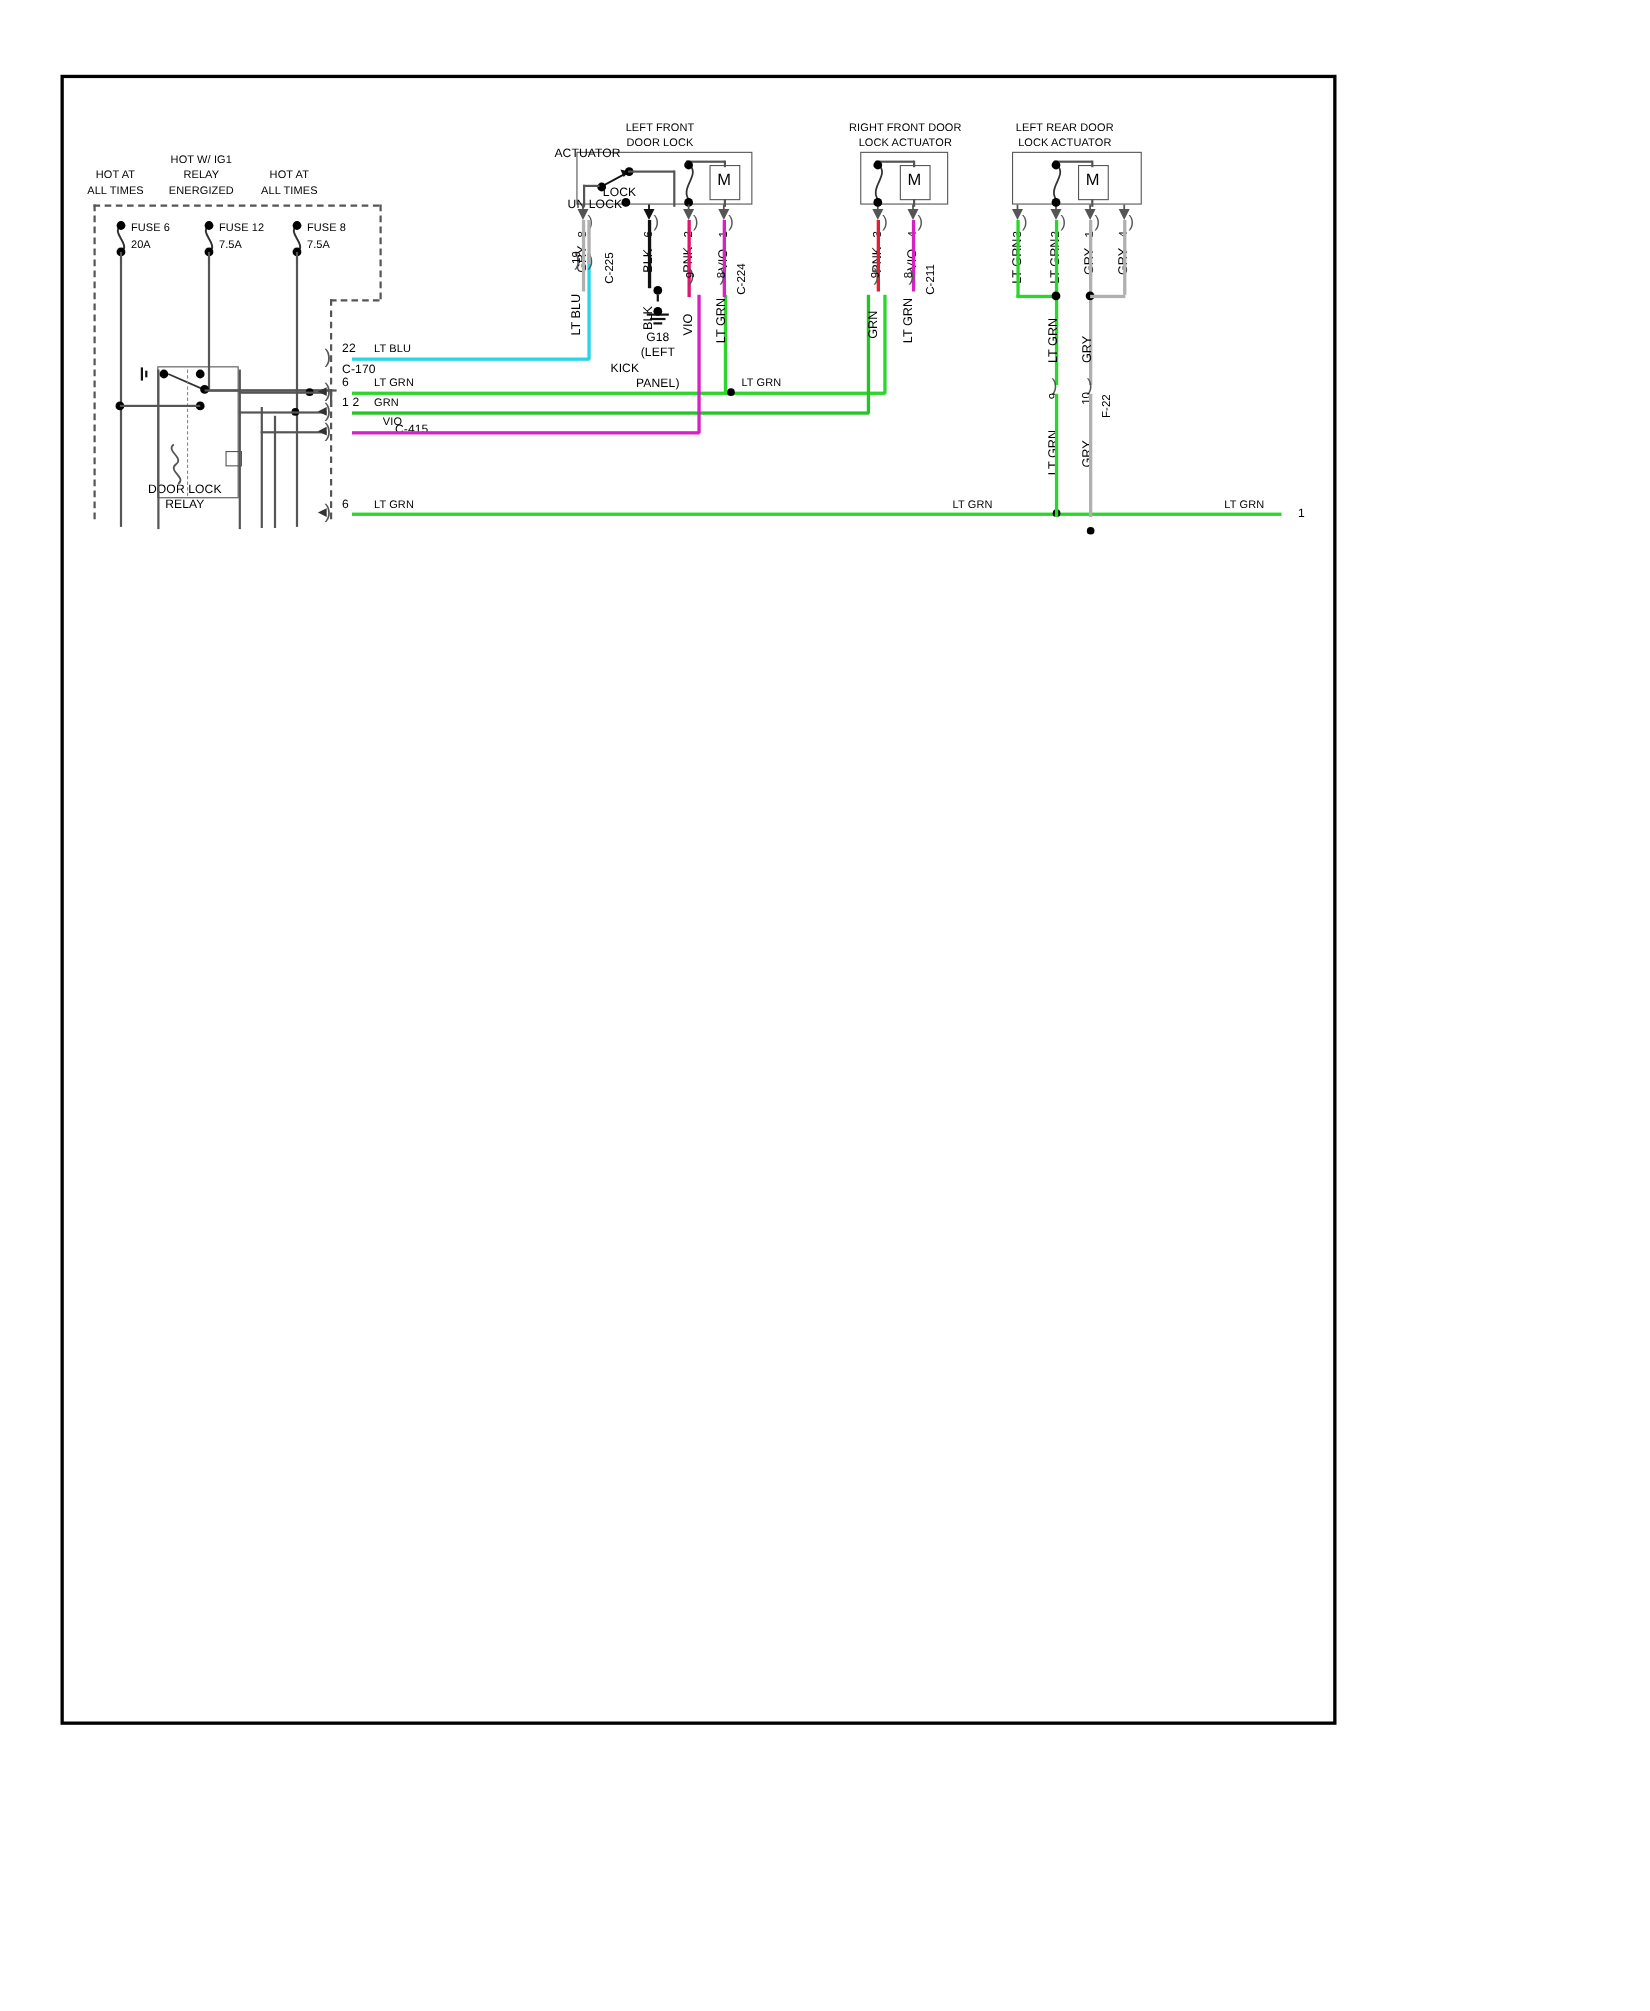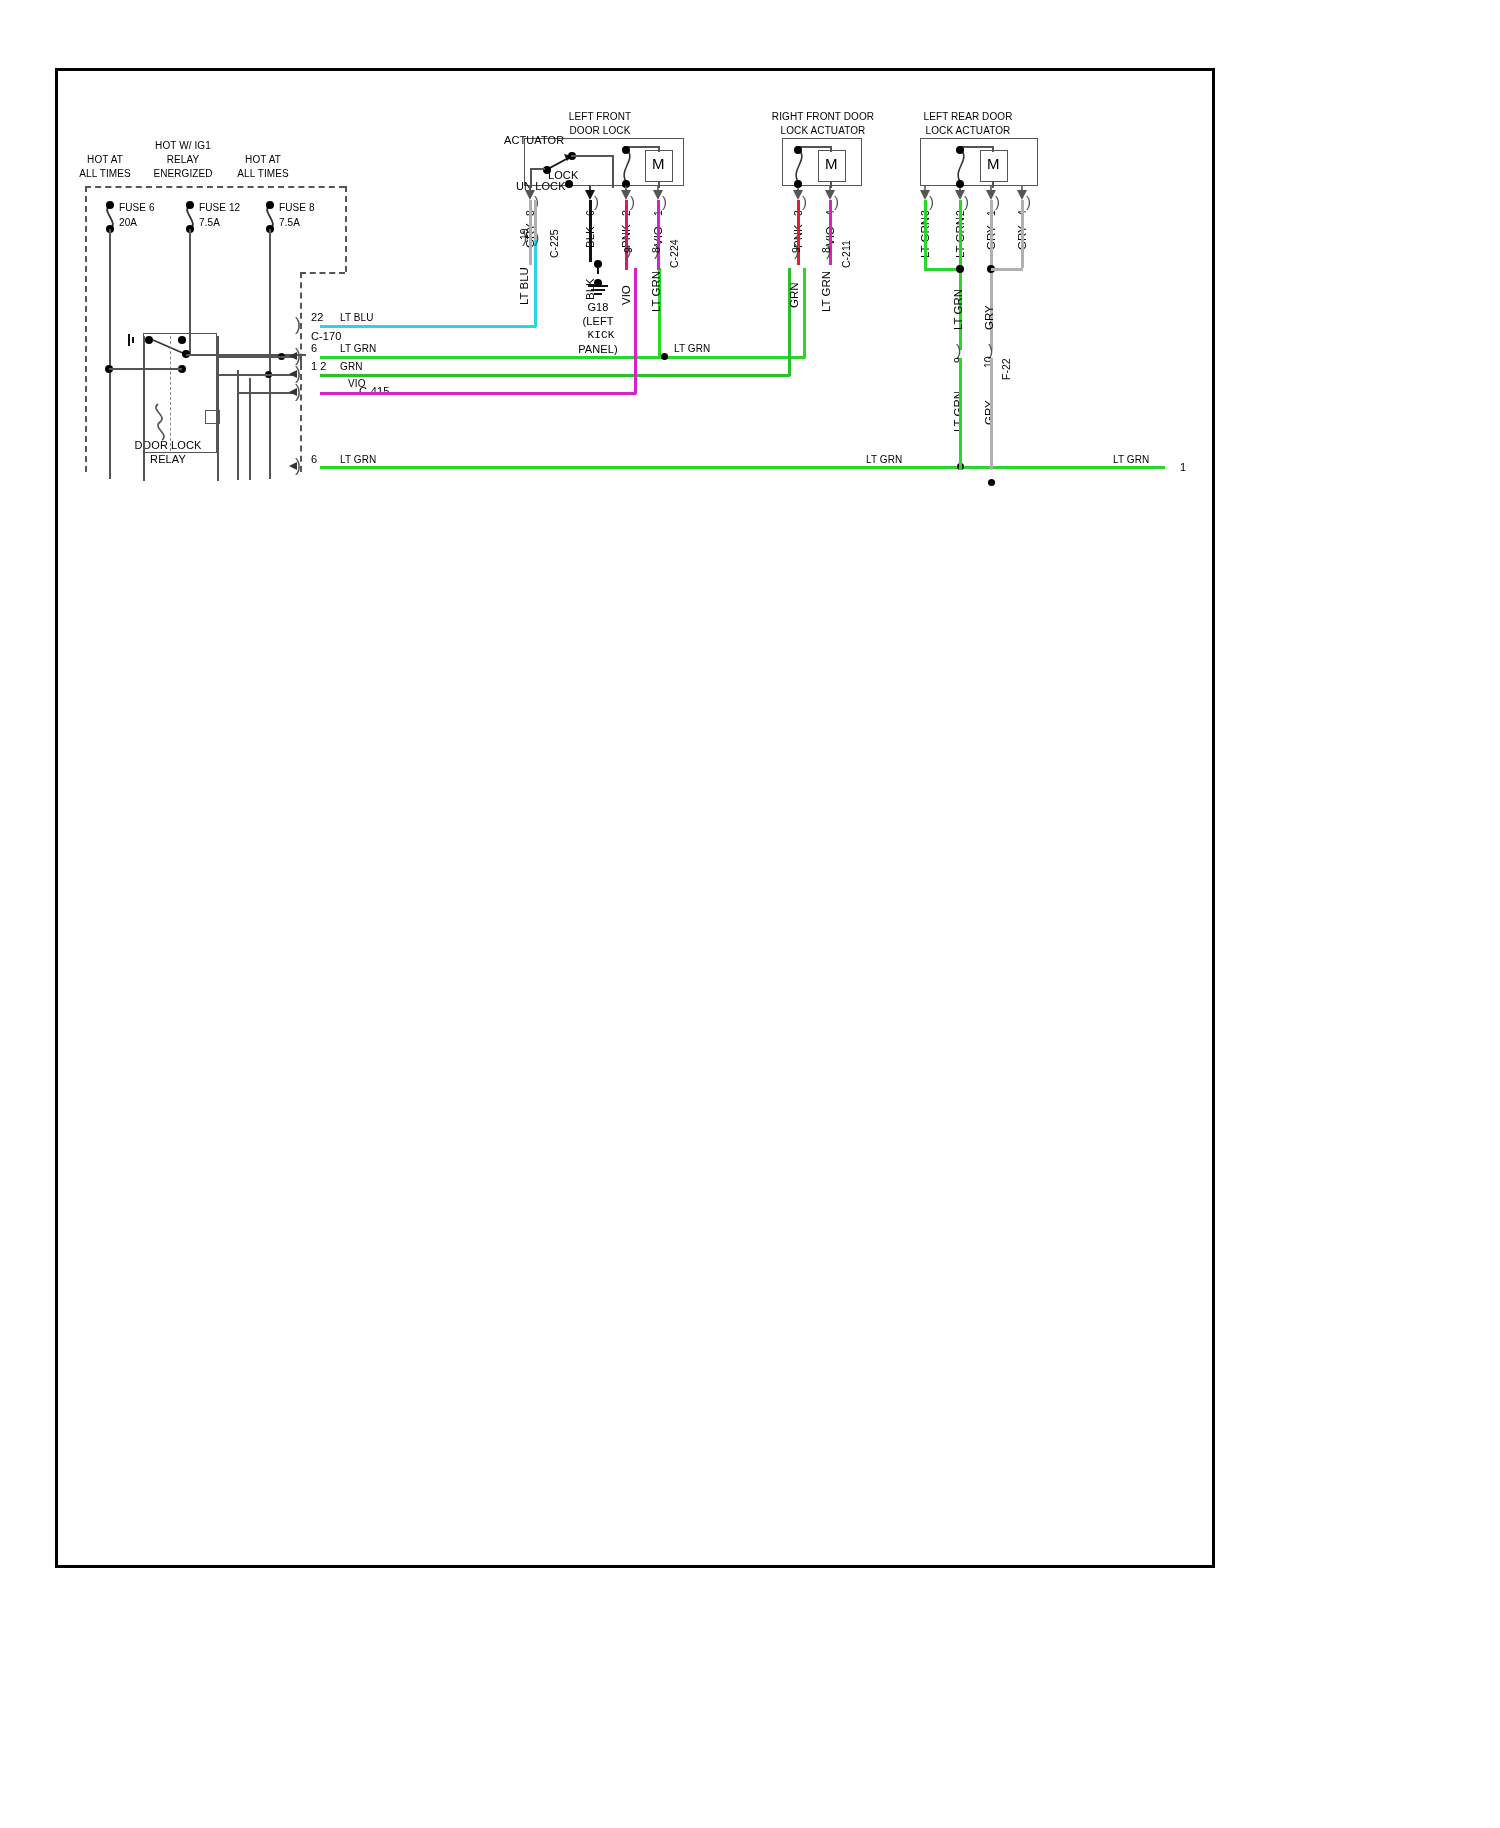--- a/index.html
+++ b/index.html
@@ -330,21 +330,21 @@
   <div class="conn" style="left:594px;top:196px;font-size:15px;">)</div>
   <div class="vert vert-s" style="left:584px;top:216px;">6</div>
   <div class="vert" style="left:584px;top:248px;">BLK</div>
   <div class="w vthick blk" style="left:589px;top:200px;height:62px;"></div>
   <div class="dot" style="left:594px;top:260px;"></div>
   <div class="vert" style="left:584px;top:300px;">BLK</div>
   <div class="dash-v" style="left:597px;top:268px;height:18px;border-left:2px dashed #111;"></div>
   <div class="dot" style="left:594px;top:279px;"></div>
   <div class="t tc ts" style="left:598px;top:300px;">G18</div>
   <div class="t tc ts" style="left:598px;top:314px;">(LEFT</div>
-  <div class="t tc ts" style="left:601px;top:328px;font-family:Liberation Mono, monospace;">KICK</div>
+  <div class="t tc ts" style="left:568px;top:328px;">KICK</div>
   <div class="t tc ts" style="left:598px;top:342px;">PANEL)</div>
 
   <div class="conn" style="left:630px;top:196px;font-size:15px;">)</div>
   <div class="vert vert-s" style="left:620px;top:216px;">2</div>
   <div class="vert" style="left:620px;top:248px;">PNK</div>
   <div class="w vthick pnk" style="left:625px;top:200px;height:70px;"></div>
 
   <div class="conn" style="left:662px;top:196px;font-size:15px;">)</div>
   <div class="vert vert-s" style="left:652px;top:216px;">1</div>
   <div class="vert" style="left:652px;top:246px;">VIO</div>

